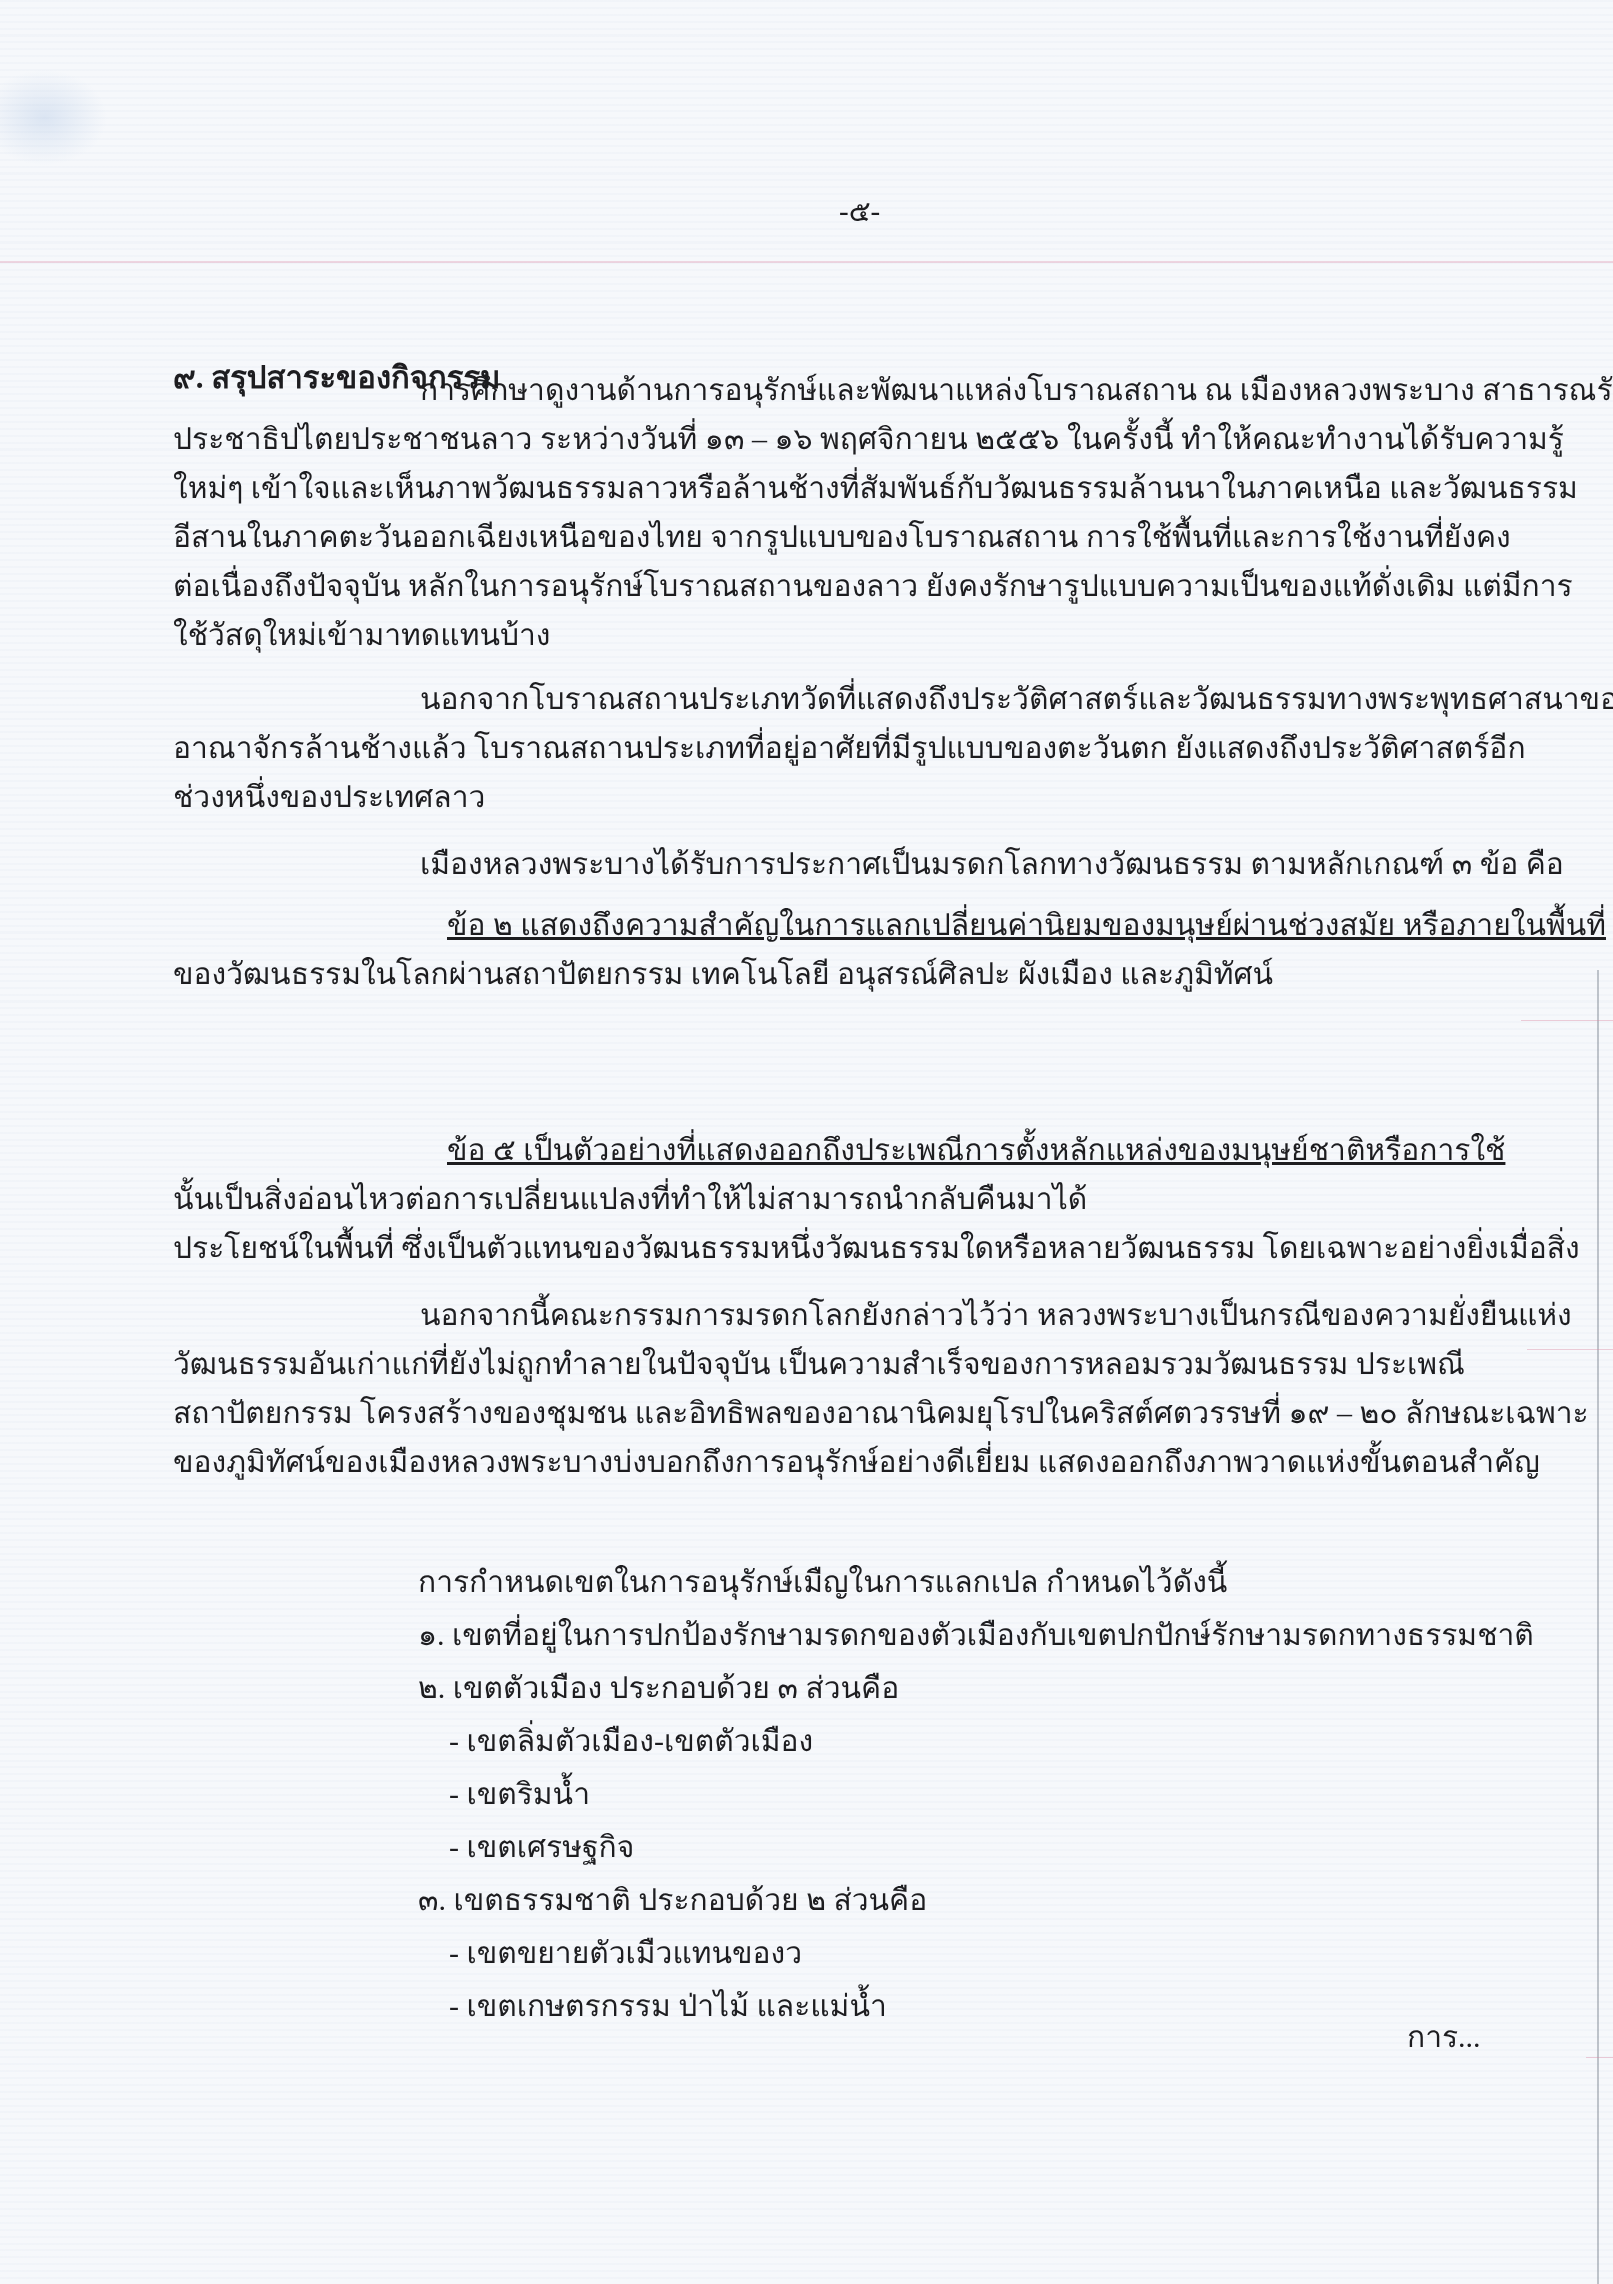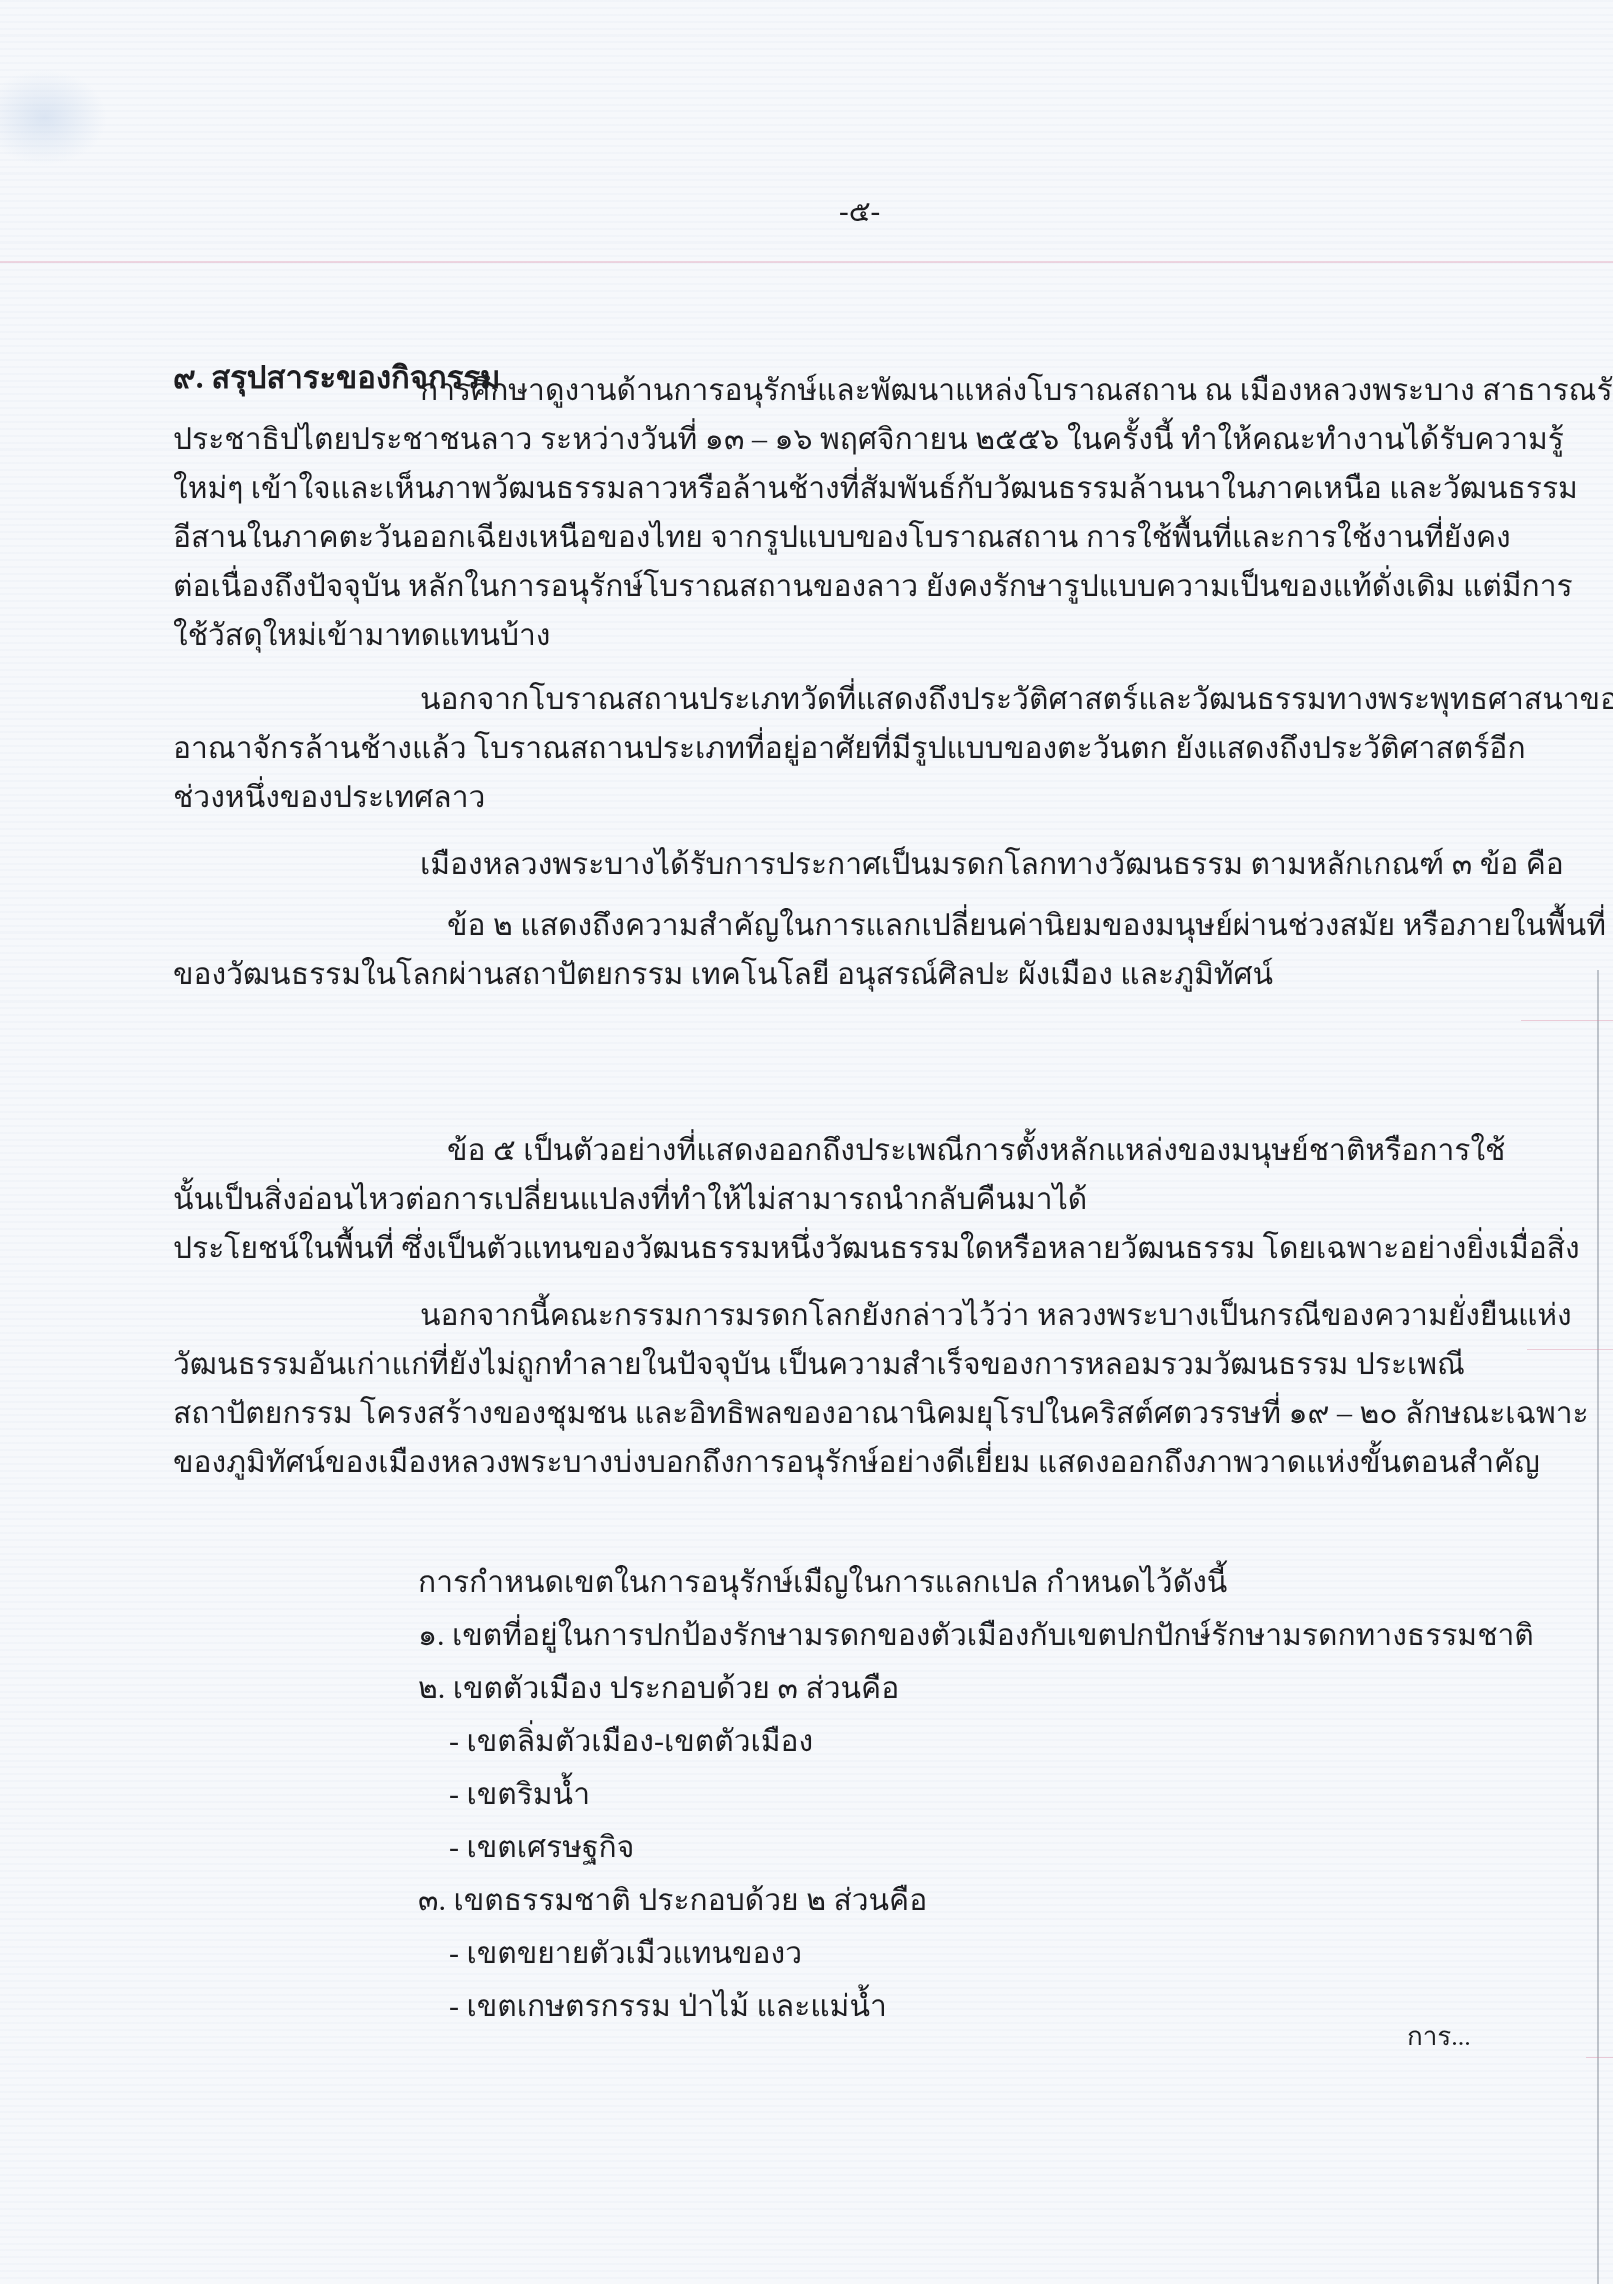--- a/index.html
+++ b/index.html
@@ -75,31 +75,31 @@
     margin-top: 48px;
   }
   .para { position: absolute; left: 173px; }
   .ln {
     font-size: 30px;
     line-height: 49px;
     height: 49px;
     white-space: nowrap;
   }
   .fi-1 { padding-left: 247px; }   
-  .fi-2 { padding-left: 274px; }   
+  .fi-2 { padding-left: 274px; text-decoration: underline; }   
 
   .zoning { position: absolute; left: 418px; top: 1555px; }
   .zoning .ln { line-height: 53px; height: 53px; }
   .zoning .sub { padding-left: 31px; }
 
   .continuation {
     position: absolute;
     left: 1407px;
     top: 2015px;
-    font-size: 26px;
+    font-size: 30px;
     line-height: 43px;
     white-space: nowrap;
   }
 </style>
 </head>
 <body>
 
 <div class="page">
 
   <div class="smudge"></div>

